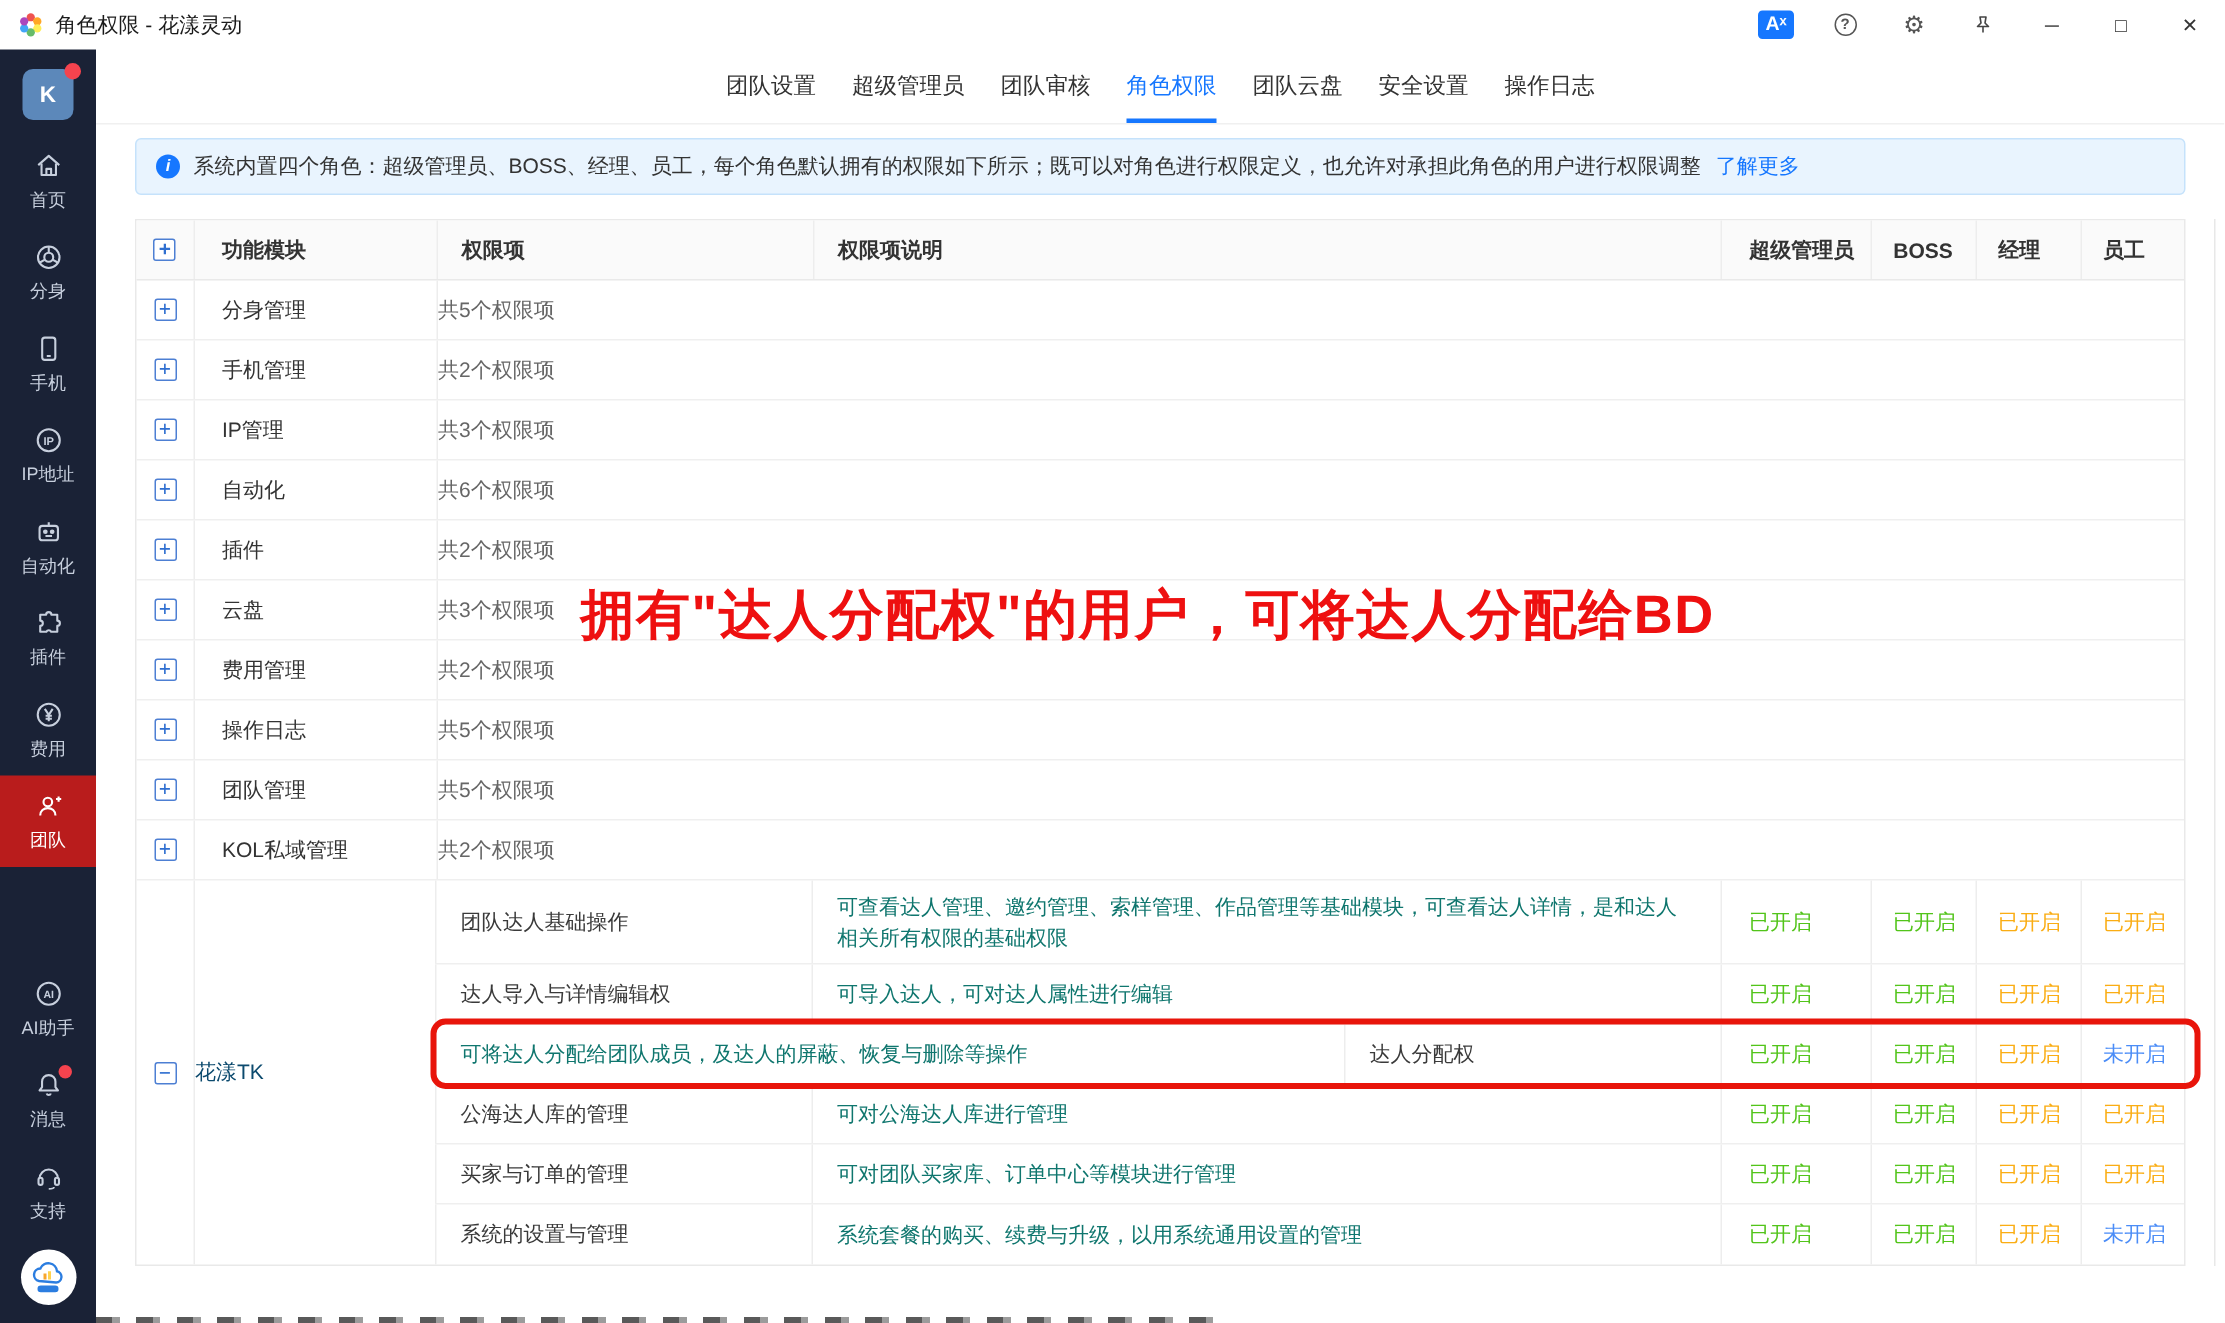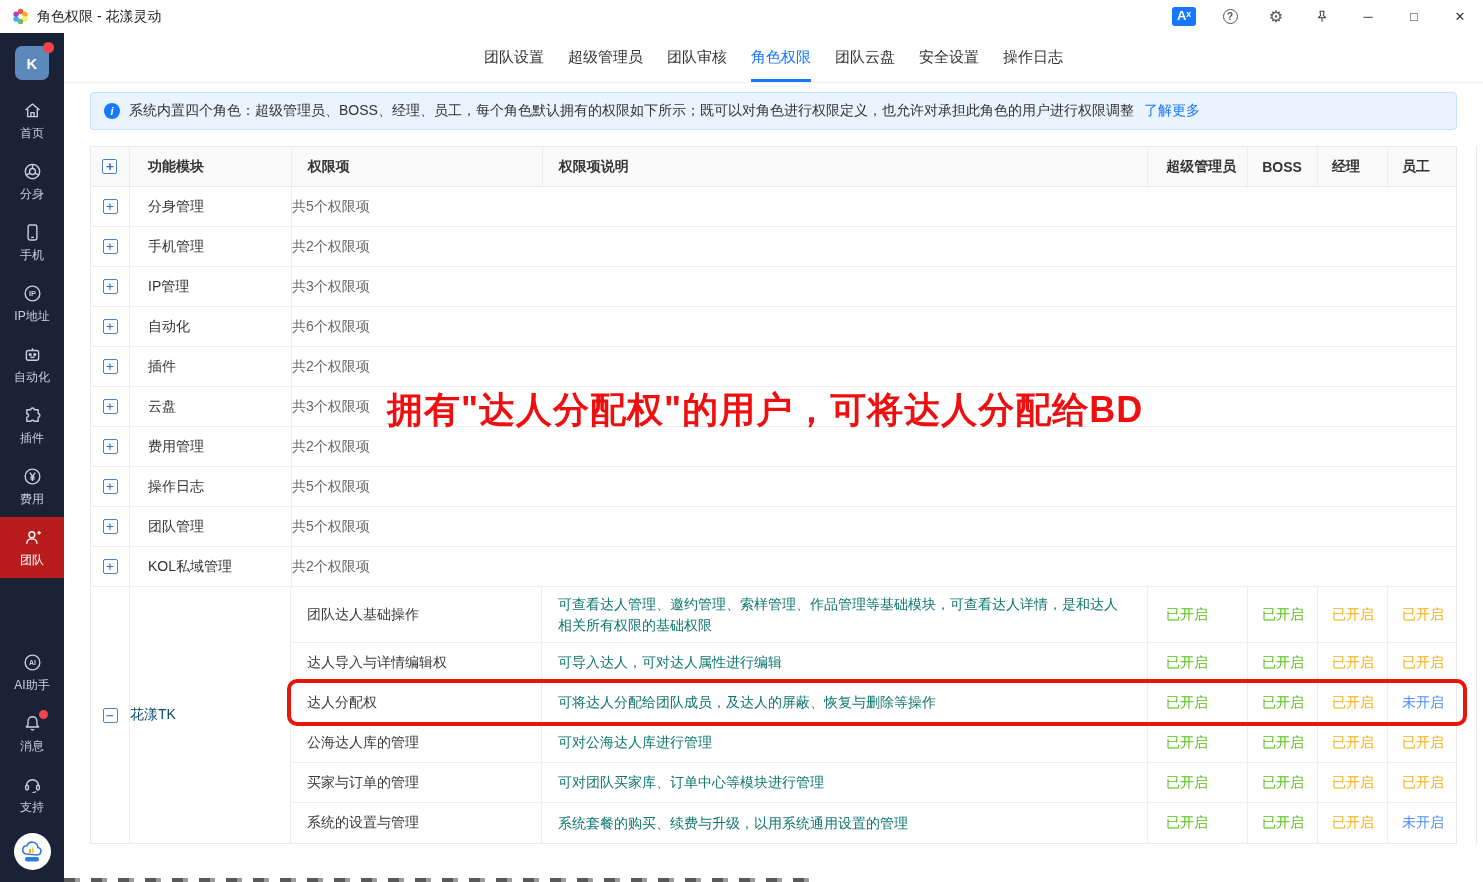--- a/index.html
+++ b/index.html
@@ -369,22 +369,22 @@
               </div>
               <div class="tk-row">
      <div class="cell c-item">达人导入与详情编辑权</div>
      <div class="cell c-desc">可导入达人，可对达人属性进行编辑</div>
                 <div class="cell c-s1 st-green">已开启</div>
                 <div class="cell c-s2 st-green">已开启</div>
                 <div class="cell c-s3 st-orange">已开启</div>
                 <div class="cell c-s4 st-orange">已开启</div>
               </div>
               <div class="tk-row">
+     <div class="cell c-desc">可将达人分配给团队成员，及达人的屏蔽、恢复与删除等操作</div>
      <div class="cell c-item">达人分配权</div>
-     <div class="cell c-desc">可将达人分配给团队成员，及达人的屏蔽、恢复与删除等操作</div>
                 <div class="cell c-s1 st-green">已开启</div>
                 <div class="cell c-s2 st-green">已开启</div>
                 <div class="cell c-s3 st-orange">已开启</div>
                 <div class="cell c-s4 st-off">未开启</div>
               </div>
               <div class="tk-row">
      <div class="cell c-item">公海达人库的管理</div>
      <div class="cell c-desc">可对公海达人库进行管理</div>
                 <div class="cell c-s1 st-green">已开启</div>
                 <div class="cell c-s2 st-green">已开启</div>

